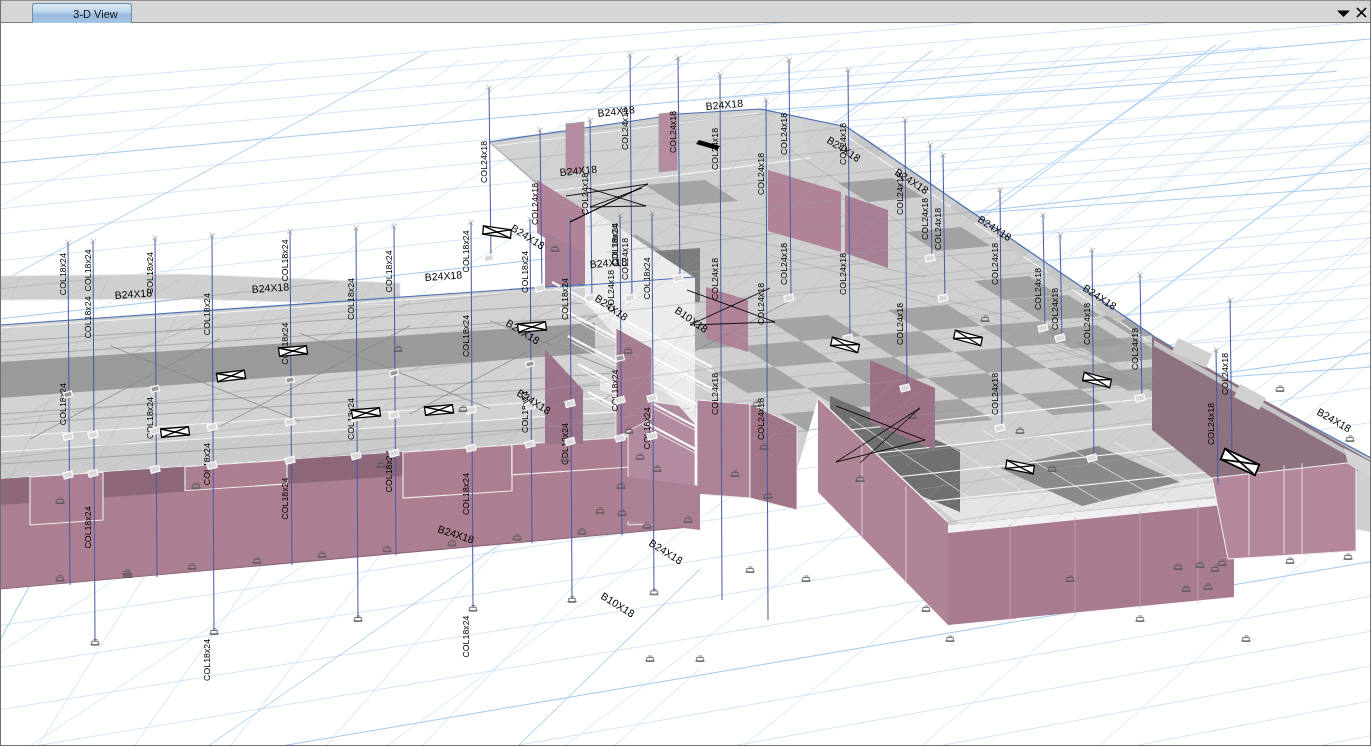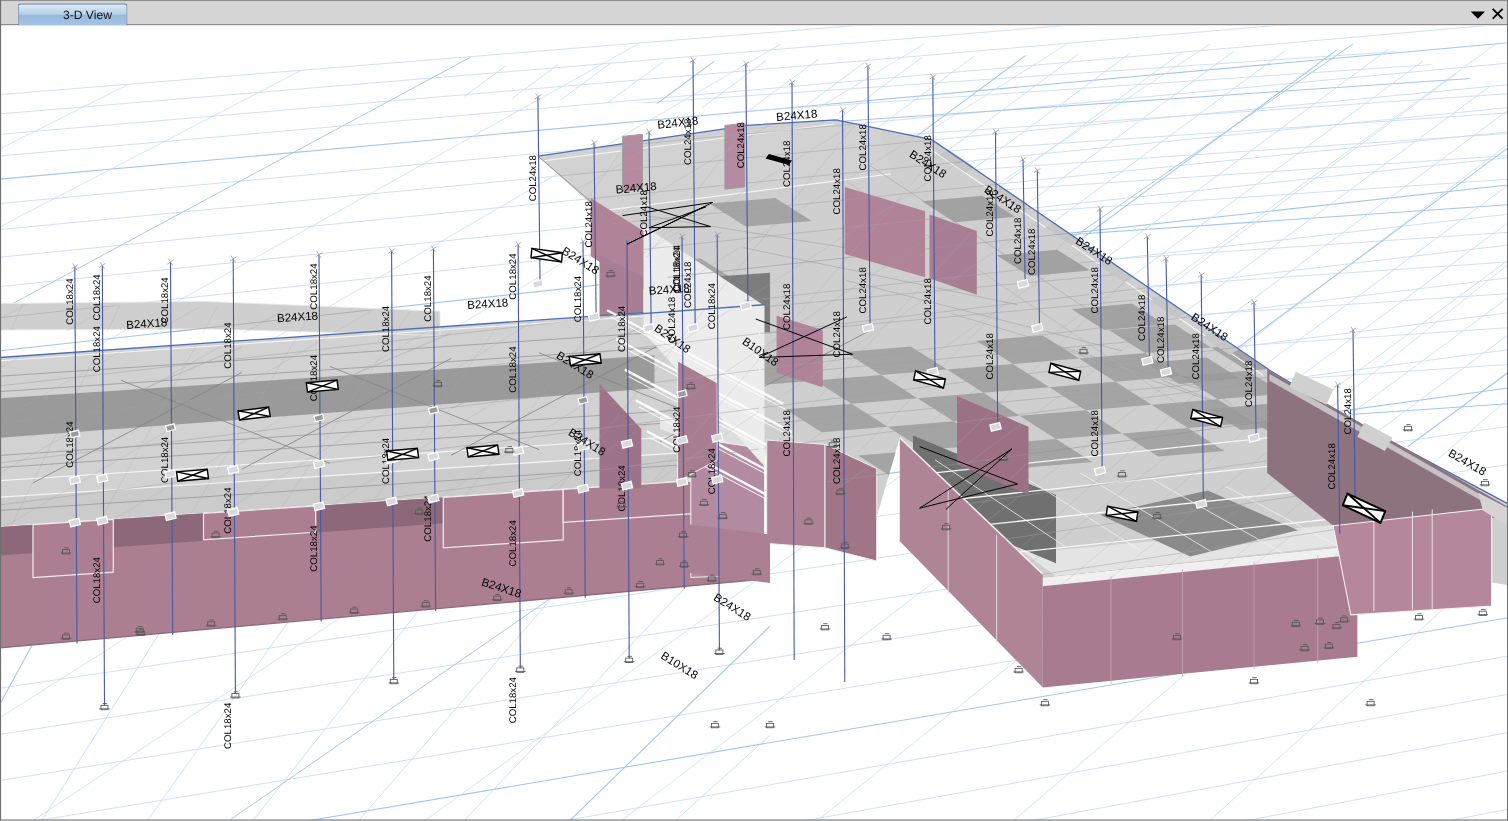--- a/index.html
+++ b/index.html
@@ -1,15 +1,15 @@
 <!DOCTYPE html>
 <html><head><meta charset="utf-8"><style>
 html,body{margin:0;padding:0;width:1371px;height:746px;overflow:hidden;background:#fff;font-family:"Liberation Sans",sans-serif;}
 #bar{position:absolute;left:0;top:0;width:100%;height:23px;background:#d6d6d6;border-top:1px solid #8f8f8f;border-bottom:1px solid #7a7a7a;box-sizing:border-box;}
-#tab{position:absolute;left:16px;top:2px;width:100px;height:21px;background:linear-gradient(#dcebf8,#b6d0e9 45%,#96b9dd 50%,#a9c6e3);border:1px solid #6f8cab;border-bottom:none;border-radius:3px 3px 0 0;box-sizing:border-box;font-size:11px;color:#111;text-align:center;line-height:20px;padding-left:27px;}
+#tab{position:absolute;left:32px;top:2px;width:100px;height:21px;background:linear-gradient(#dcebf8,#b6d0e9 45%,#96b9dd 50%,#a9c6e3);border:1px solid #6f8cab;border-bottom:none;border-radius:3px 3px 0 0;box-sizing:border-box;font-size:11px;color:#111;text-align:center;line-height:20px;padding-left:27px;}
 #canvas{position:absolute;left:0;top:23px;}
 .brd{position:absolute;background:#707070;}
 </style></head><body>
 <div id="bar">
     <div id="tab">3-D View</div>
 <svg width="60" height="23" style="position:absolute;right:2px;top:0">
 <polygon points="28,9.5 41,9.5 34.5,16" fill="#000"></polygon>
 <line x1="48" y1="7" x2="57" y2="16" stroke="#000" stroke-width="1.7"></line>
 <line x1="57" y1="7" x2="48" y2="16" stroke="#000" stroke-width="1.7"></line>
 </svg>

